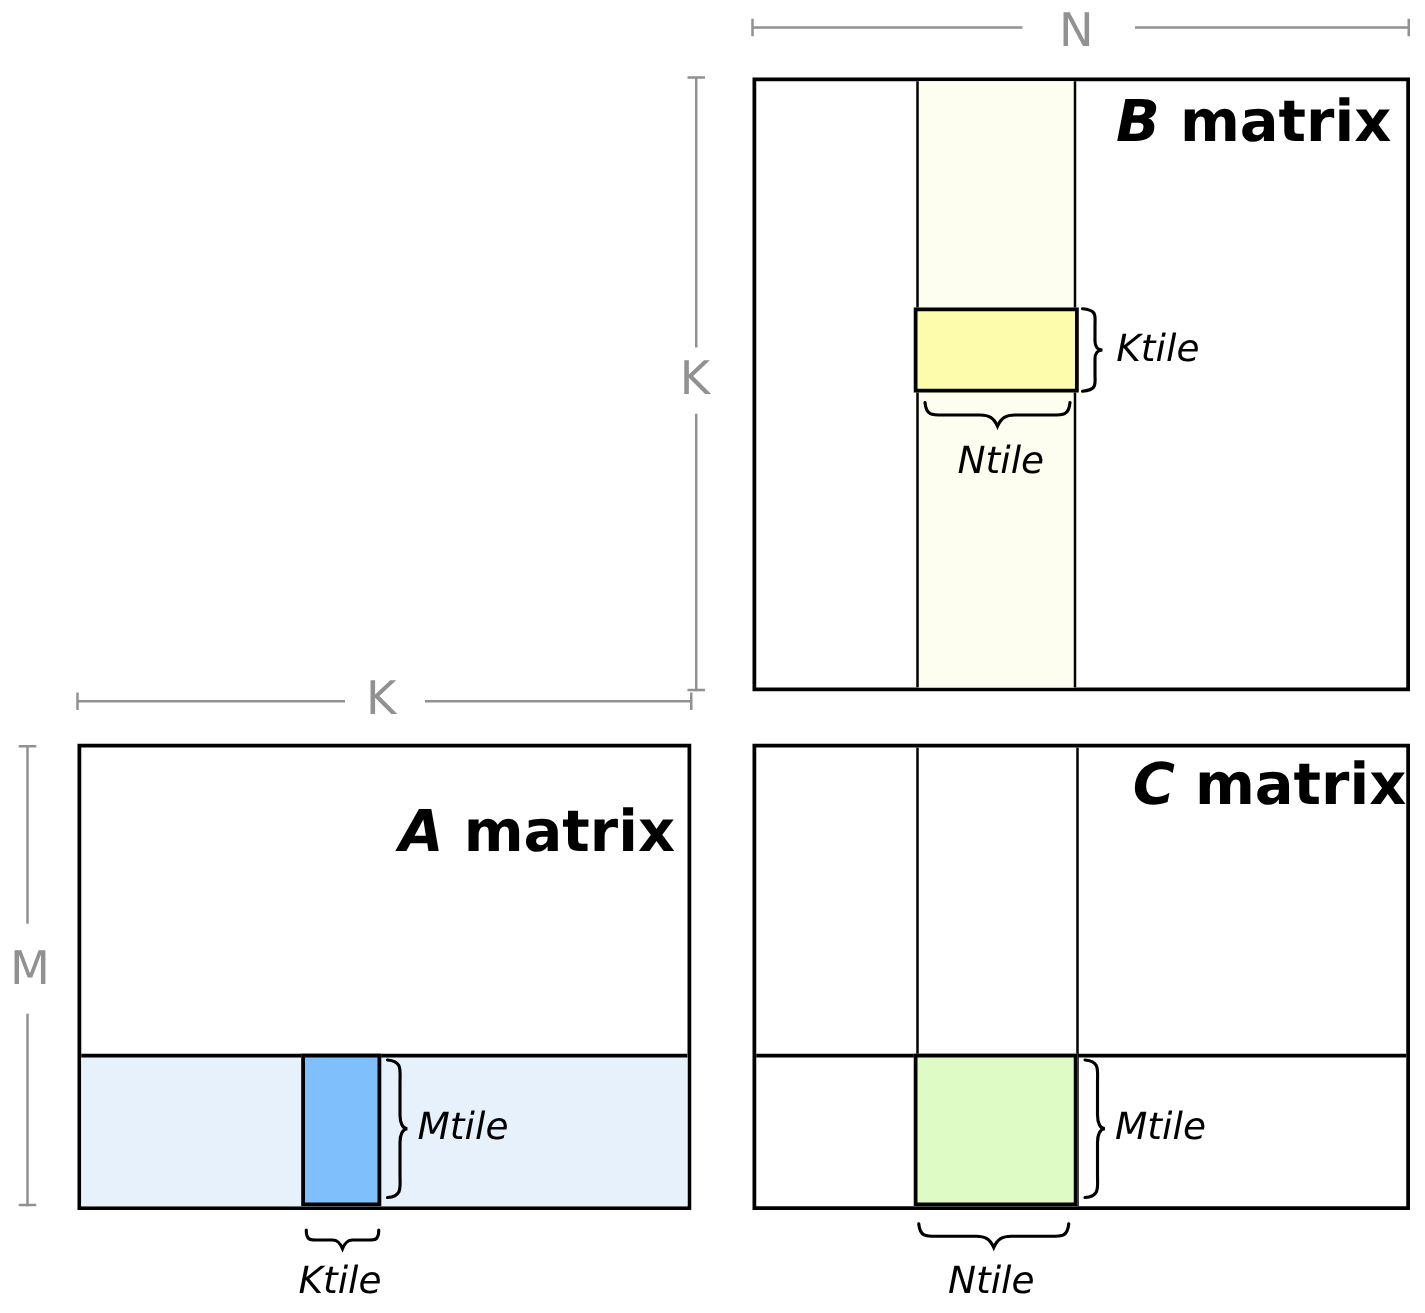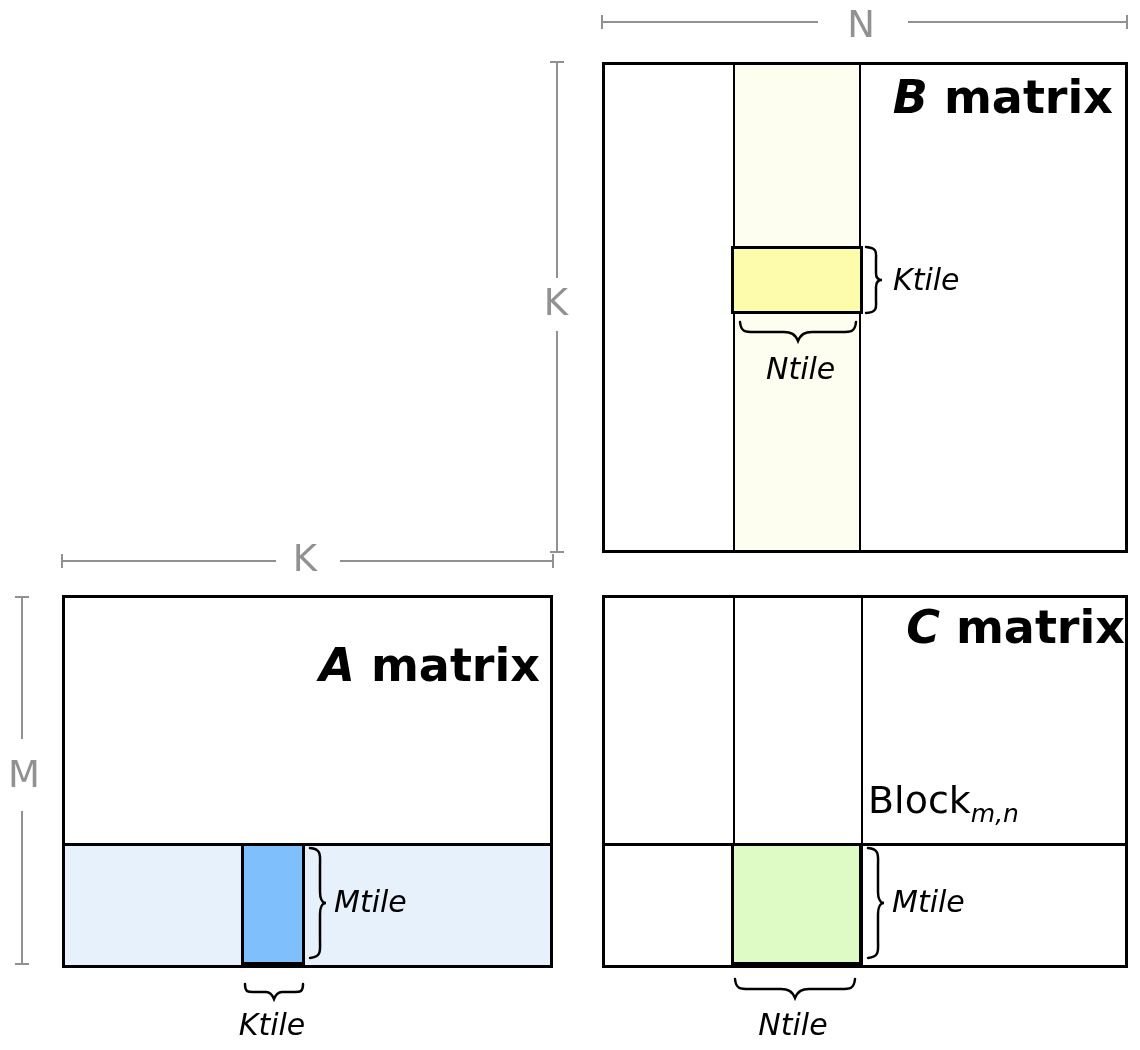--- a/index.html
+++ b/index.html
@@ -108,23 +108,20 @@
 
   <div class="matrix" style="left:602px;top:595px;width:526px;height:373px;"></div>
   <div class="vline" style="left:733px;top:598px;width:1.5px;height:367px;"></div>
   <div class="vline" style="left:861px;top:598px;width:1.5px;height:367px;"></div>
   <div class="hline" style="left:605px;top:843px;width:520px;height:3px;"></div>
   <div class="tile" style="left:731px;top:843px;width:131px;height:122px;background:var(--c-tile-bg,#DEFBC5);"></div>
   <div class="title" style="right:15px;top:601px;">
     <span class="it">C</span>
     <span>matrix</span>
   </div>
-  <div class="block-label" style="left:868px;top:778px;">
-    <span>Block</span><sub>m,n</sub>
-  </div>
   <div class="brace" style="left:866px;top:846px;">
     <svg width="20" height="114" viewBox="0 0 20 114" fill="none">
       <path d="M2,2 C14,3 12,10 12,20 L12,46 C12,52 14,57 18,57 C14,57 12,62 12,68 L12,94 C12,104 14,111 2,112" stroke="#000" stroke-width="2.5" stroke-linecap="round" fill="none"></path>
     </svg>
   </div>
   <div class="tile-label" style="left:892px;top:884px;">Mtile</div>
   <div class="brace" style="left:733px;top:977px;">
     <svg width="124" height="24" viewBox="0 0 124 24" fill="none">
       <path d="M2,2 C3,13 8,12 20,12 L48,12 C55,12 59,14 62,21 C65,14 69,12 76,12 L104,12 C116,12 121,13 122,2" stroke="#000" stroke-width="2.5" stroke-linecap="round" fill="none"></path>
     </svg>

